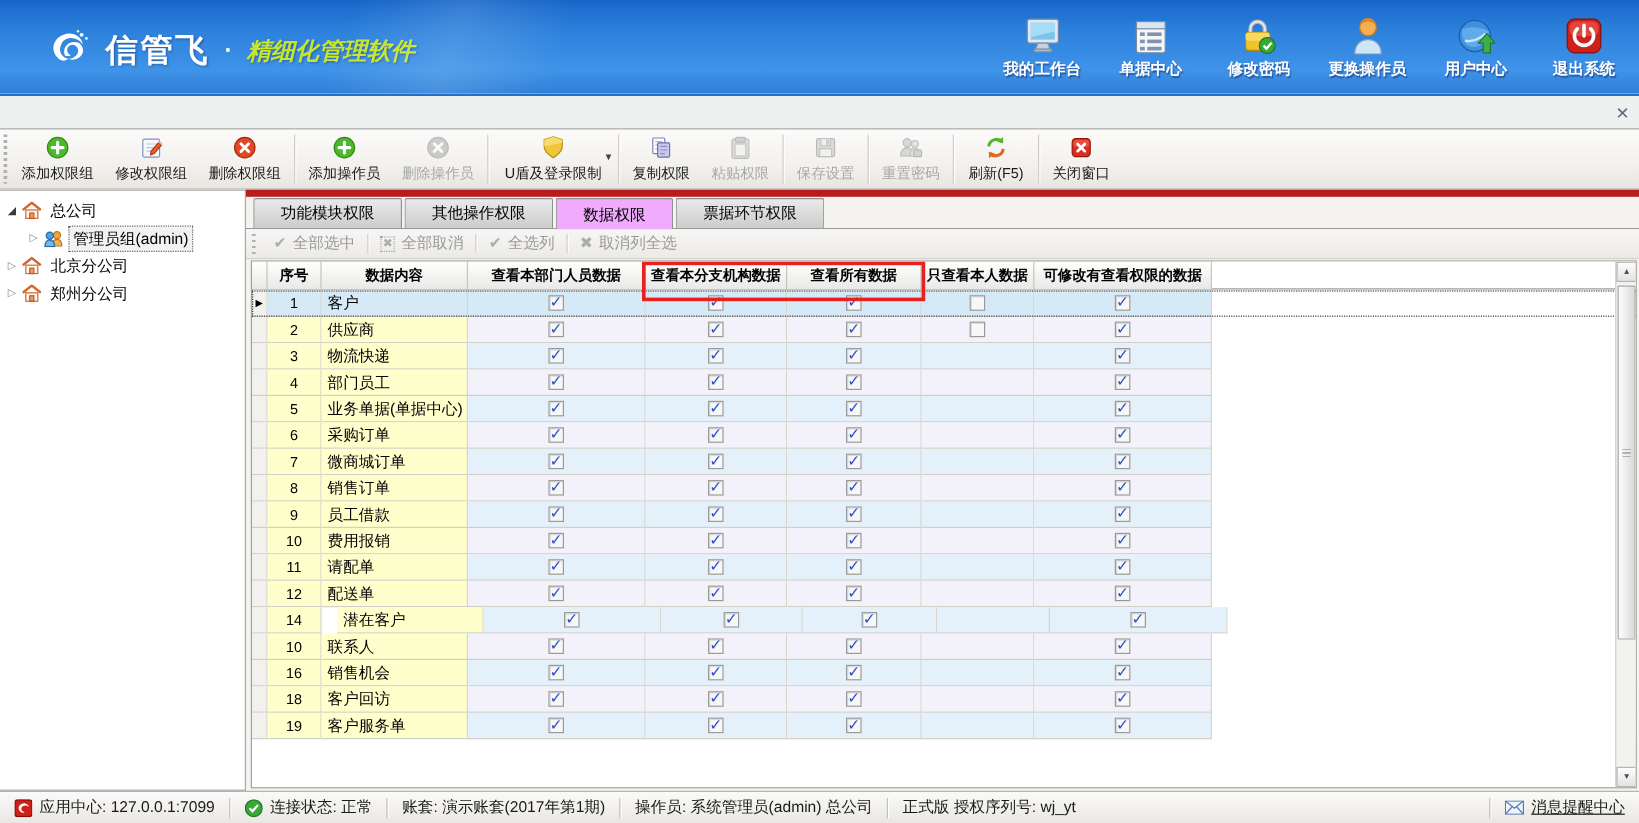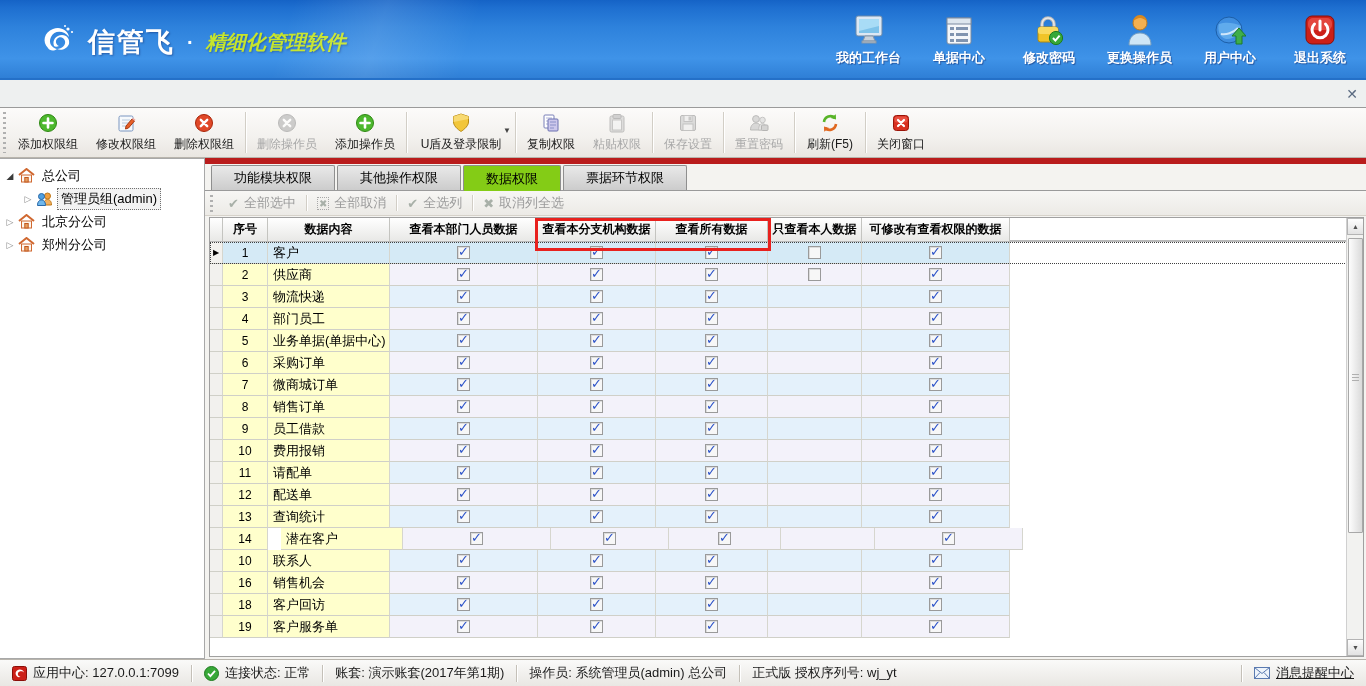--- a/index.html
+++ b/index.html
@@ -49,21 +49,21 @@
 .tnode { display:flex; align-items:center; height:23px; cursor:pointer; white-space:nowrap; }
 .tnode .exp { width:12px; text-align:center; font-size:9px; color:#8a8a8a; }
 .tnode .exp.open { color:#3a3a3a; }
 .tnode .nico { margin:0 4px 0 2px; display:flex; }
 .tnode .nlabel { padding:1px 3px; font-size:13px; }
 .tnode.selected .nlabel { border:1px dotted #707070; background:#f2f2f2; }
 
 .mainpanel { position:absolute; left:205px; top:0; right:0; height:100%; background:#f4f3f0; border-top:6px solid #b91c1c; }
 .ptabs { position:absolute; left:6px; top:1px; height:25px; display:flex; gap:2px; z-index:2; }
 .ptab { height:25px; padding:0 22px; display:flex; align-items:center; border:1px solid #8f8f8f; border-bottom:none; border-radius:2px 2px 0 0; background:linear-gradient(180deg,#e9e9e9,#cccccc); font-size:13px; cursor:pointer; }
-.ptab.active { background:#84cc16; font-weight:normal; height:26px; }
+.ptab.active { background:#f0abfc; font-weight:normal; height:26px; }
 .ptabline { position:absolute; left:0; top:26px; width:100%; height:1px; background:#9a9a9a; }
 
 .gridbar { position:absolute; left:0; top:27px; width:100%; height:25px; background:linear-gradient(180deg,#f7f6f4,#eceae6); border-bottom:1px solid #d6d2ca; display:flex; align-items:center; }
 .gridbar .grip { height:17px; margin:0 3px; }
 .gbtn { display:flex; align-items:center; gap:5px; padding:0 10px; color:#9a9a9a; font-size:13px; cursor:default; }
 .gbtn .gico { font-size:13px; color:#a8b0a8; font-weight:bold; }
 .gsep { width:1px; height:16px; background:#d2cec6; box-shadow:1px 0 0 #fff; }
 
 
 .gridwrap { position:absolute; left:4px; top:53px; right:2px; bottom:2px; border:1px solid #a0a0a0; background:#fff; overflow:hidden; }
@@ -231,37 +231,37 @@
     <div class="tbtn">
       <span class="ico">
           <svg width="20" height="20" viewBox="0 0 20 20">
             <circle cx="10" cy="10" r="8.5" fill="#e04828" stroke="#a82408"></circle>
             <path d="M6.8 6.8 l6.4 6.4 M13.2 6.8 l-6.4 6.4" stroke="#fff" stroke-width="2.4" stroke-linecap="round"></path>
           </svg>
         </span>
       <span class="lbl">删除权限组</span>
     </div>
     <div class="tsep"></div>
+    <div class="tbtn">
+      <span class="ico">
+          <svg width="20" height="20" viewBox="0 0 20 20">
+            <circle cx="10" cy="10" r="8.5" fill="#4db82e" stroke="#2e8812"></circle>
+            <path d="M10 5.5 v9 M5.5 10 h9" stroke="#fff" stroke-width="2.6" stroke-linecap="round"></path>
+          </svg>
+        </span>
+      <span class="lbl">添加操作员</span>
+    </div>
     <div class="tbtn disabled">
       <span class="ico">
           <svg width="20" height="20" viewBox="0 0 20 20">
             <circle cx="10" cy="10" r="8.5" fill="#a8a8a8" stroke="#888"></circle>
             <path d="M6.8 6.8 l6.4 6.4 M13.2 6.8 l-6.4 6.4" stroke="#fff" stroke-width="2.4" stroke-linecap="round"></path>
           </svg>
         </span>
       <span class="lbl">删除操作员</span>
-    </div>
-    <div class="tbtn">
-      <span class="ico">
-          <svg width="20" height="20" viewBox="0 0 20 20">
-            <circle cx="10" cy="10" r="8.5" fill="#4db82e" stroke="#2e8812"></circle>
-            <path d="M10 5.5 v9 M5.5 10 h9" stroke="#fff" stroke-width="2.6" stroke-linecap="round"></path>
-          </svg>
-        </span>
-      <span class="lbl">添加操作员</span>
     </div>
     <div class="tsep"></div>
     <div class="tbtn" style="min-width:104px;">
       <span class="ico">
           <svg width="18" height="20" viewBox="0 0 18 20">
             <path d="M9 1 L16.5 3.5 V9 C16.5 14 9 18.5 9 18.5 C9 18.5 1.5 14 1.5 9 V3.5 Z" fill="#f2c63a" stroke="#b88a14"></path>
             <path d="M9 1 L16.5 3.5 V6 L1.5 9 V3.5 Z" fill="#f8dc78" opacity=".9"></path>
           </svg>
         </span>
       <span class="lbl">U盾及登录限制</span>
@@ -680,39 +680,20 @@
     <div class="td c-cb" style="width:112px;">
                 <span class="cb checked"></span>
               </div>
     <div class="td c-cb" style="width:94px;"></div>
     <div class="td c-cb" style="width:148px;">
                 <span class="cb checked"></span>
               </div>
     <div style="flex:1; background:#fff;"></div>
   </div>
 
-  <div class="trow">
-    <div class="td c-ind" style="width:13px;"></div>
-    <div class="td c-no" style="width:45px;">13</div>
-    <div class="td c-content" style="width:122px;">查询统计</div>
-    <div class="td c-cb" style="width:148px;">
-                <span class="cb checked"></span>
-              </div>
-    <div class="td c-cb" style="width:118px;">
-                <span class="cb checked"></span>
-              </div>
-    <div class="td c-cb" style="width:112px;">
-                <span class="cb checked"></span>
-              </div>
-    <div class="td c-cb" style="width:94px;"></div>
-    <div class="td c-cb" style="width:148px;">
-                <span class="cb checked"></span>
-              </div>
-    <div style="flex:1; background:#fff;"></div>
-  </div>
 
   <div class="trow">
     <div class="td c-ind" style="width:13px;"></div>
     <div class="td c-no" style="width:45px;">14</div>
     <div class="td c-content" style="width:122px;margin-left:13px;">潜在客户</div>
     <div class="td c-cb" style="width:148px;">
                 <span class="cb checked"></span>
               </div>
     <div class="td c-cb" style="width:118px;">
                 <span class="cb checked"></span>

